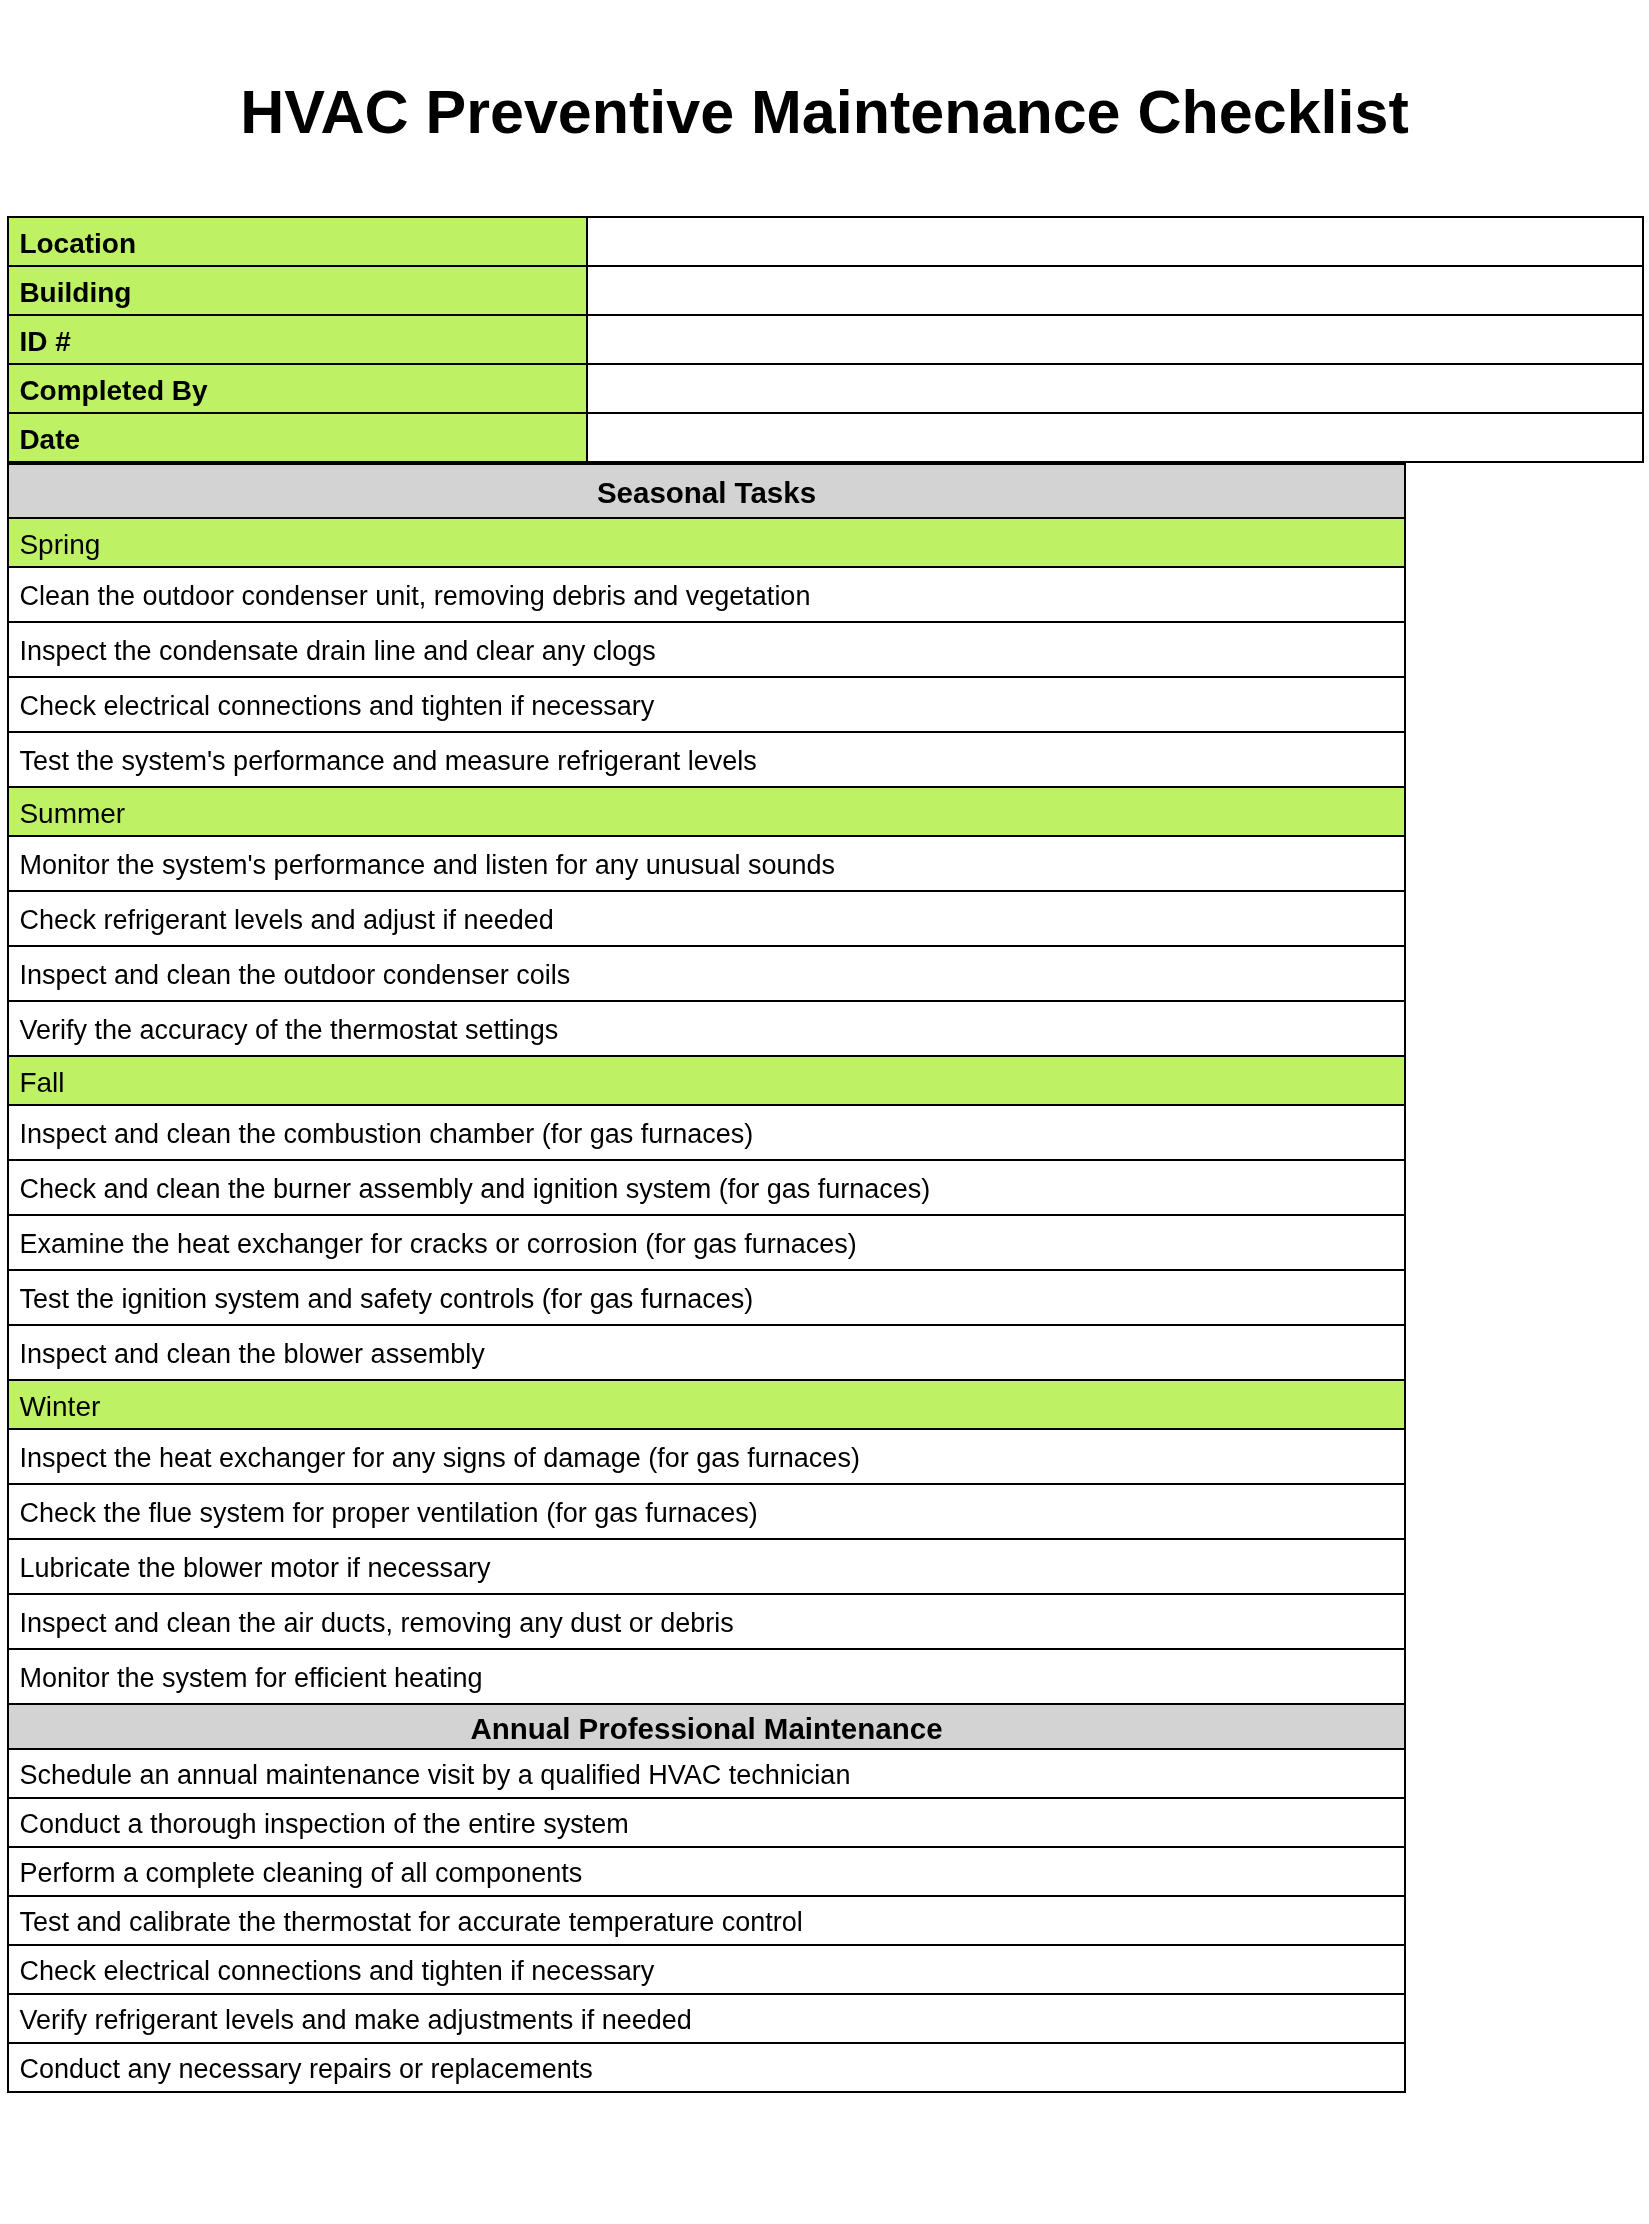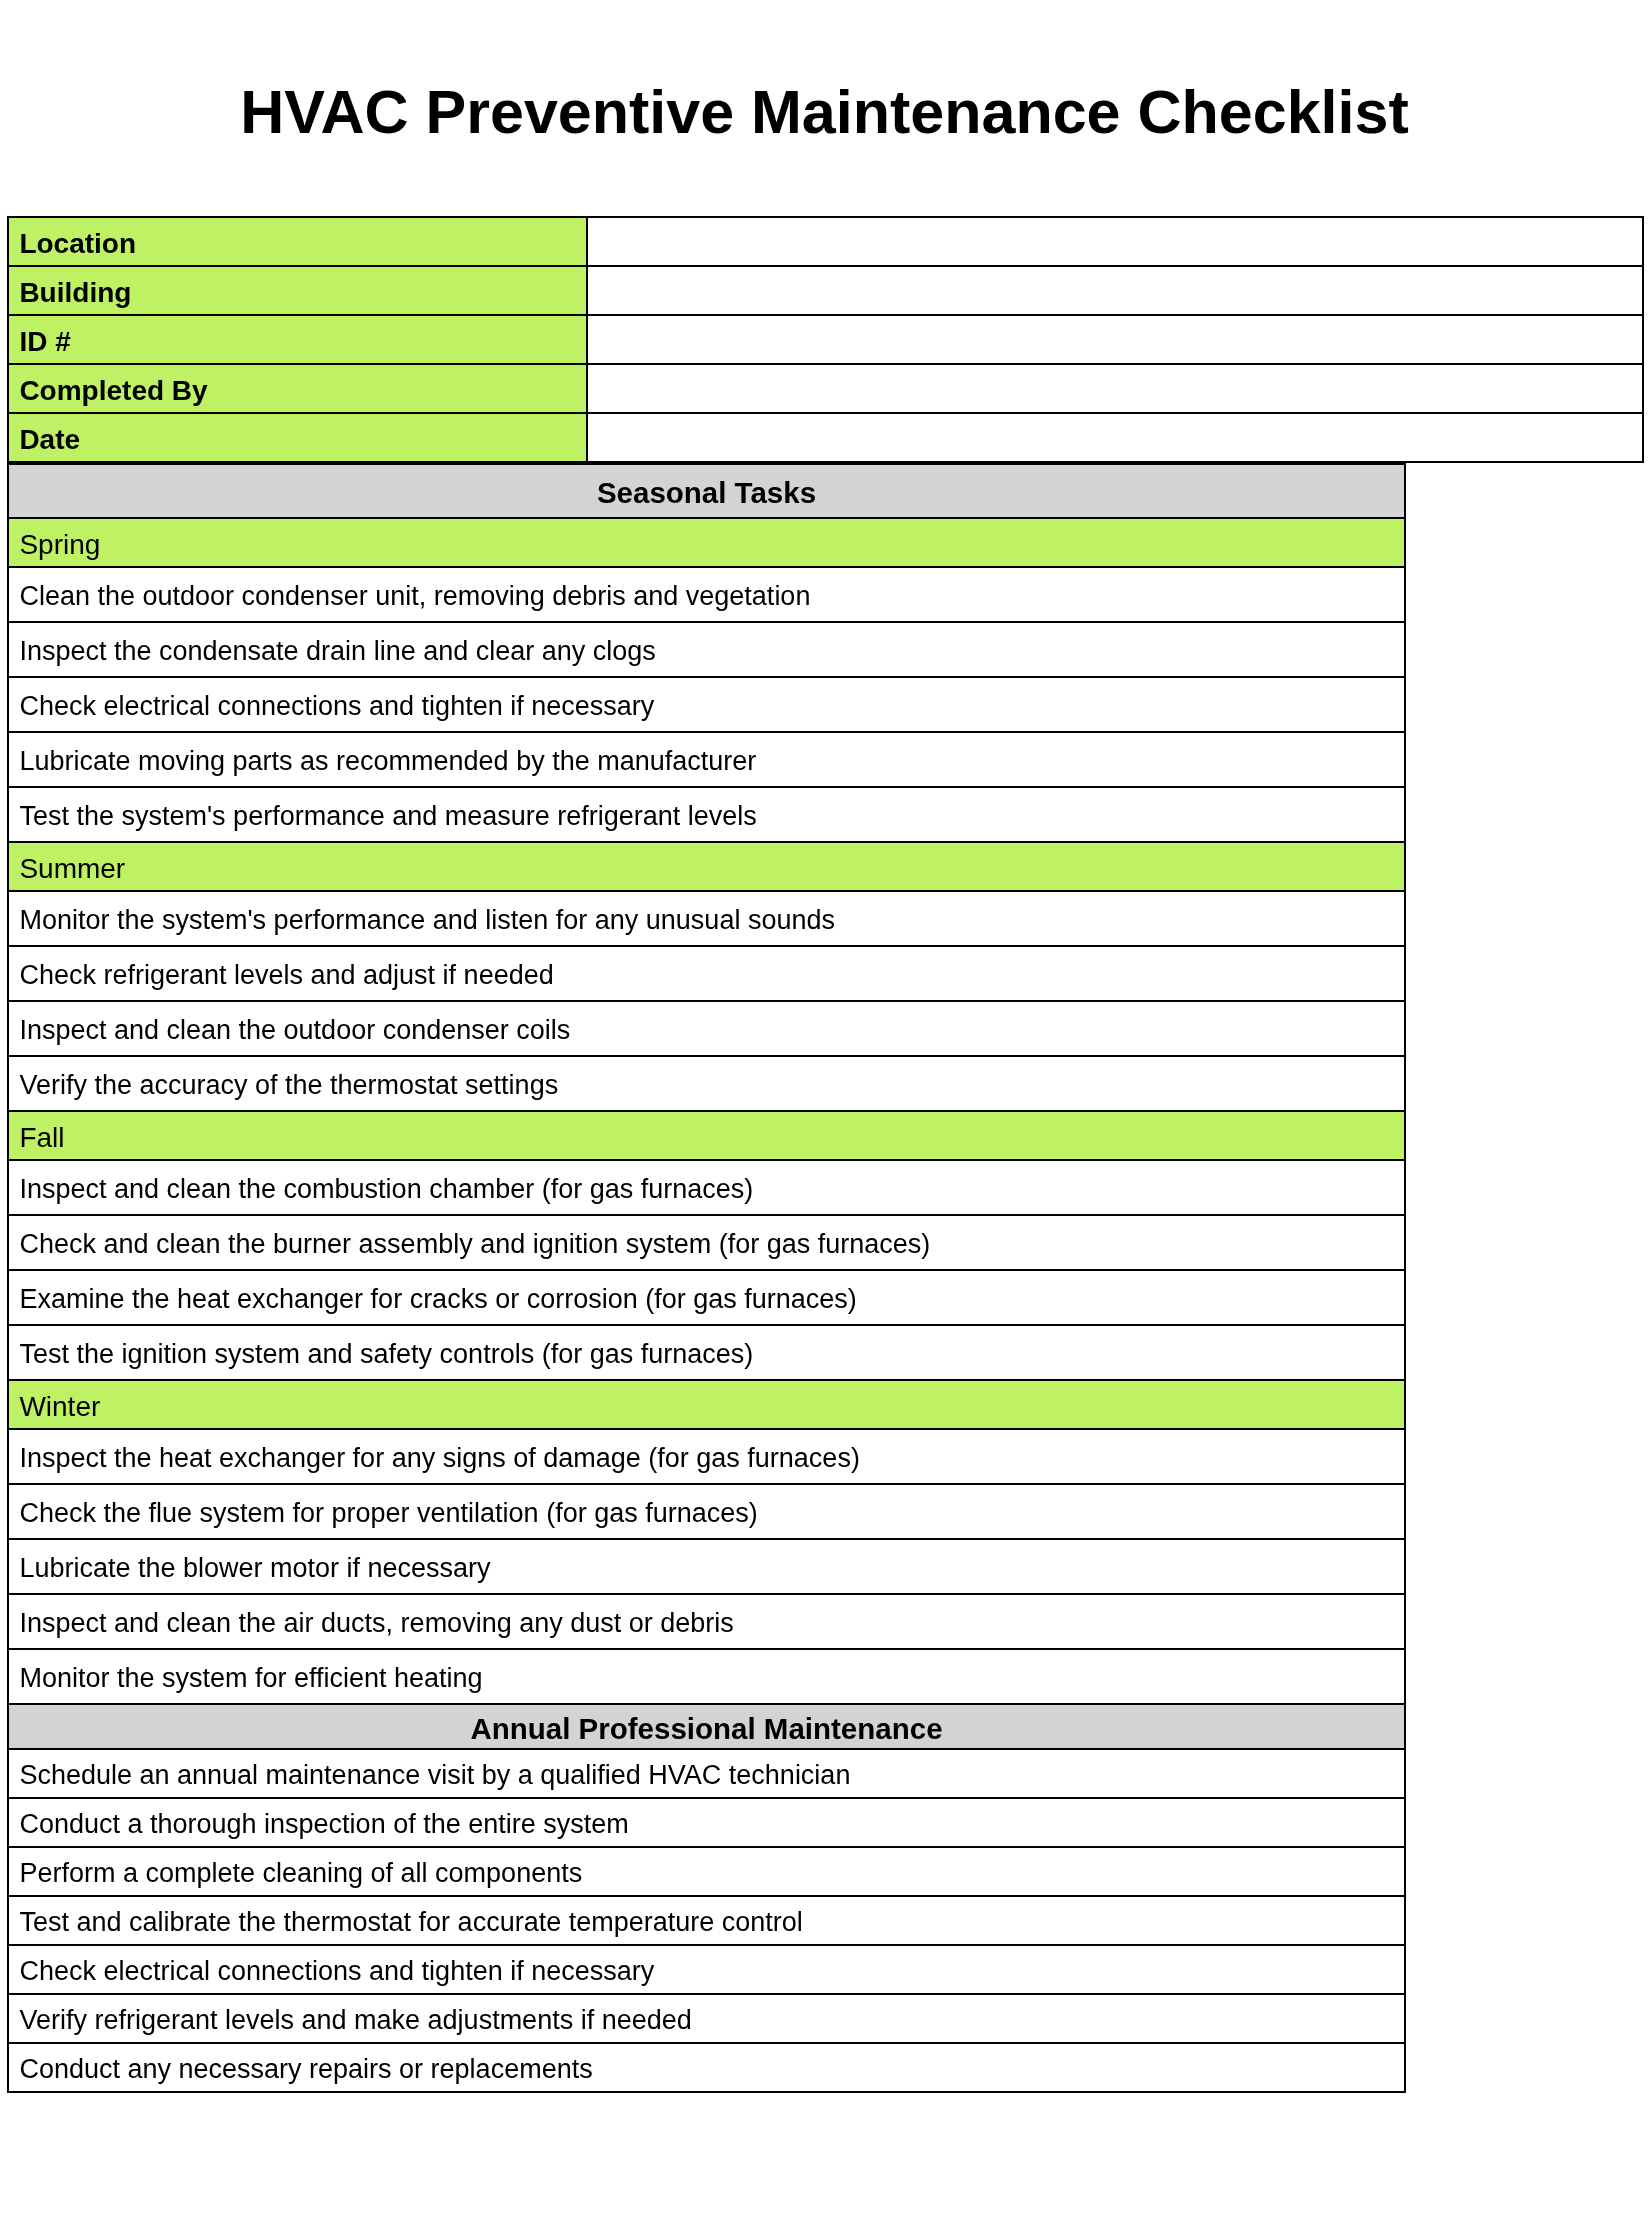--- a/index.html
+++ b/index.html
@@ -108,24 +108,20 @@
     </tr>
     <tr class="task-row">
       <td>Inspect the condensate drain line and clear any clogs</td>
       <td></td>
     </tr>
     <tr class="task-row">
       <td>Check electrical connections and tighten if necessary</td>
       <td></td>
     </tr>
     <tr class="task-row">
-      <td>Lubricate moving parts as recommended by the manufacturer</td>
-      <td></td>
-    </tr>
-    <tr class="task-row">
       <td>Test the system's performance and measure refrigerant levels</td>
       <td></td>
     </tr>
 
     <tr class="section-row">
       <td class="bg-light section-cell">Summer</td>
       <td></td>
     </tr>
     <tr class="task-row">
       <td>Monitor the system's performance and listen for any unusual sounds</td>
@@ -155,20 +151,24 @@
     <tr class="task-row">
       <td>Check and clean the burner assembly and ignition system (for gas furnaces)</td>
       <td></td>
     </tr>
     <tr class="task-row">
       <td>Examine the heat exchanger for cracks or corrosion (for gas furnaces)</td>
       <td></td>
     </tr>
     <tr class="task-row">
       <td>Test the ignition system and safety controls (for gas furnaces)</td>
+      <td></td>
+    </tr>
+    <tr class="task-row">
+      <td>Inspect and clean the blower assembly</td>
       <td></td>
     </tr>
 
     <tr class="section-row">
       <td class="bg-light section-cell">Winter</td>
       <td></td>
     </tr>
     <tr class="task-row">
       <td>Inspect the heat exchanger for any signs of damage (for gas furnaces)</td>
       <td></td>

